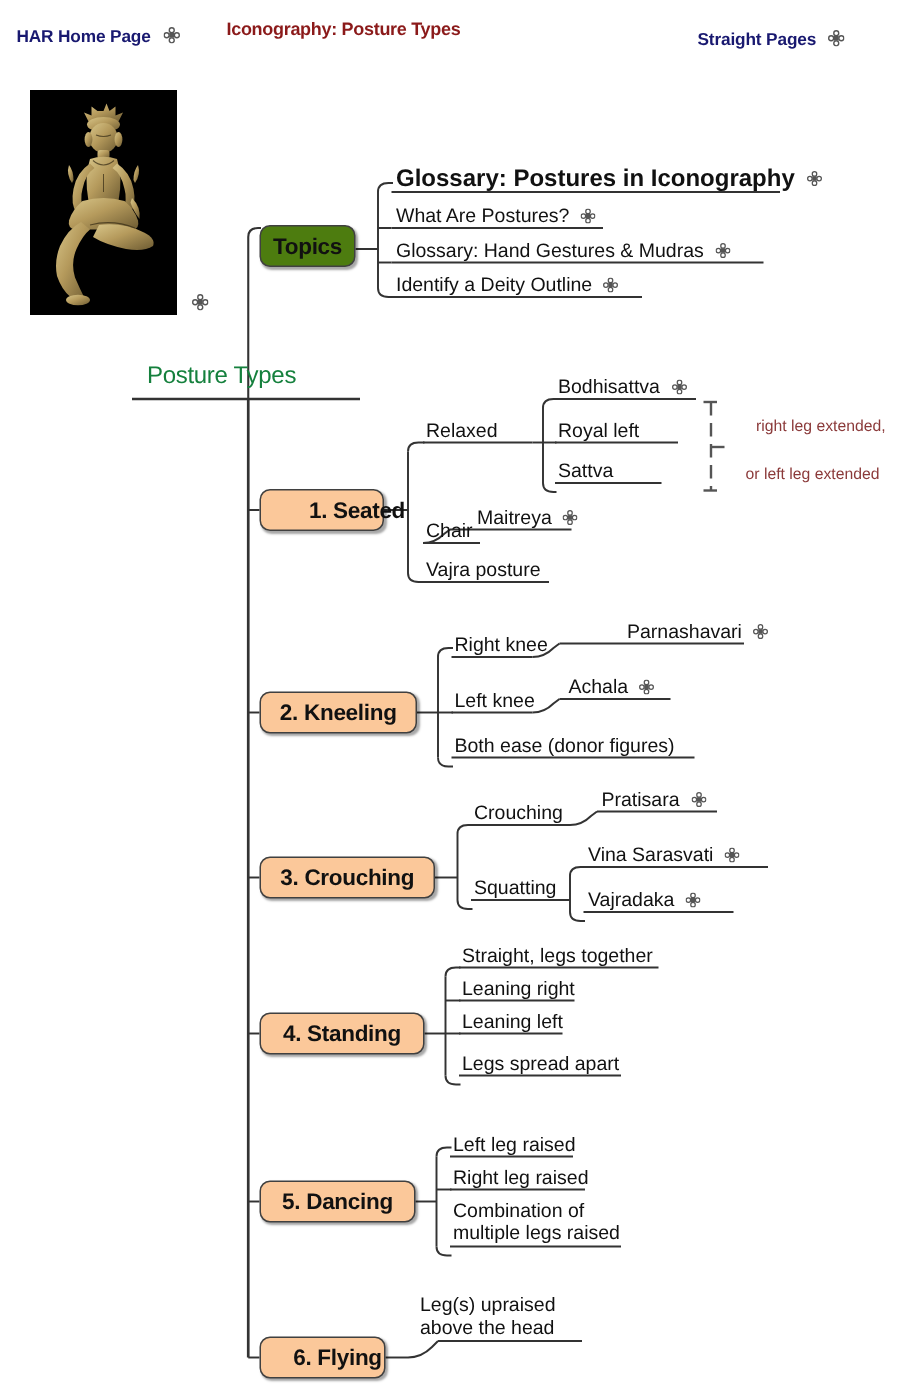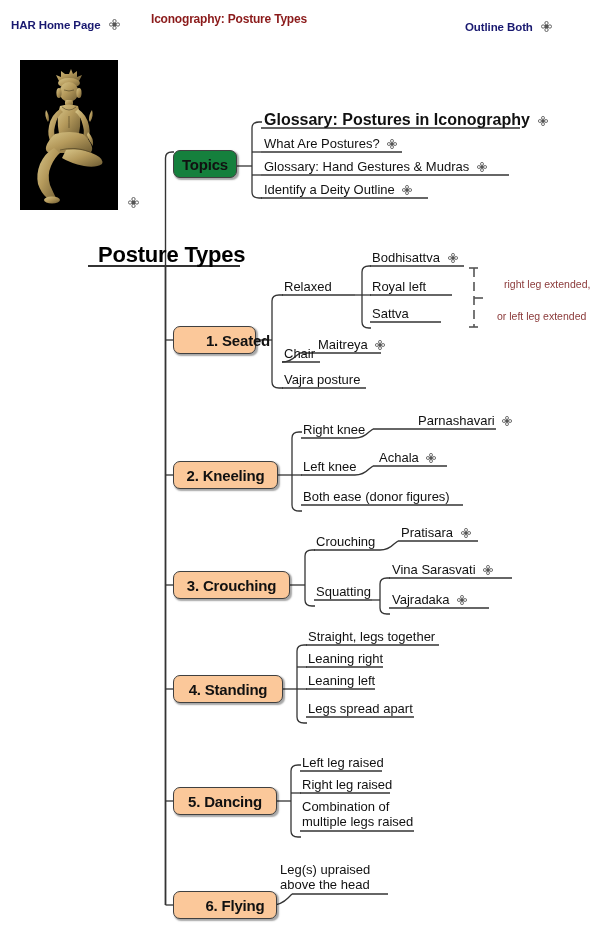--- a/index.html
+++ b/index.html
@@ -79,36 +79,36 @@
     font-weight: bold;
     color: #111;
     white-space: nowrap;
     display: flex;
     align-items: center;
     justify-content: center;
     box-sizing: border-box;
     box-shadow: 1.5px 1.5px 1.5px rgba(0,0,0,0.35);
   }
   .node-topics {
-    background: #15803d;
+    background: #4d7c0f;
     font-size: 15px;
     letter-spacing: -0.2px;
   }
   .node-cat {
     background: #fbc89a;
     font-size: 15px;
     letter-spacing: -0.2px;
   }
 
   
   #root-title {
     position: absolute;
-    font-size: 22px;
-    font-weight: bold;
-    color: #000000;
+    font-size: 16px;
+    font-weight: normal;
+    color: #15803d;
     white-space: nowrap;
     letter-spacing: -0.2px;
   }
 
   
   .leaf {
     position: absolute;
     font-size: 13px;
     color: #111;
     white-space: nowrap;
@@ -260,21 +260,21 @@
           <circle cx="9.7" cy="6" r="1.8" fill="#fff"></circle>
         </g>
         <rect x="4.2" y="4.2" width="3.6" height="3.6" fill="#555"></rect>
       </svg>
     </span>
   </div>
 
   <div class="hdr-title" style="left:151px; top:12px;">Iconography: Posture Types</div>
 
   <div class="hdr-link" style="left:465px; top:21px;">
-    <span>Outline Both</span>
+    <span>Straight Pages</span>
     <span class="clover" style="margin-left:5px;">
       <svg viewBox="0 0 12 12" width="11" height="11">
         <g fill="none" stroke="#555" stroke-width="1">
           <circle cx="6" cy="2.3" r="1.8" fill="#fff"></circle>
           <circle cx="6" cy="9.7" r="1.8" fill="#fff"></circle>
           <circle cx="2.3" cy="6" r="1.8" fill="#fff"></circle>
           <circle cx="9.7" cy="6" r="1.8" fill="#fff"></circle>
         </g>
         <rect x="4.2" y="4.2" width="3.6" height="3.6" fill="#555"></rect>
       </svg>
@@ -582,20 +582,20 @@
   <div class="leaf" style="left:302px; top:756px;">
     <span>Left leg raised</span>
   </div>
   <div class="leaf" style="left:302px; top:778px;">
     <span>Right leg raised</span>
   </div>
   <div class="leaf two-line" style="left:302px; top:799px; width:120px;">
     <span>Combination of multiple legs raised</span>
   </div>
 
-  <div class="node node-cat" style="left:173px; top:891px; width:104px; height:28px;padding-left:20px;">
+  <div class="node node-cat" style="left:173px; top:891px; width:84px; height:28px;padding-left:20px;">
     <span>6. Flying</span>
   </div>
   <div class="leaf two-line" style="left:280px; top:862px; width:112px;">
     <span>Leg(s) upraised above the head</span>
   </div>
 
 </div>
 
 </body></html>

